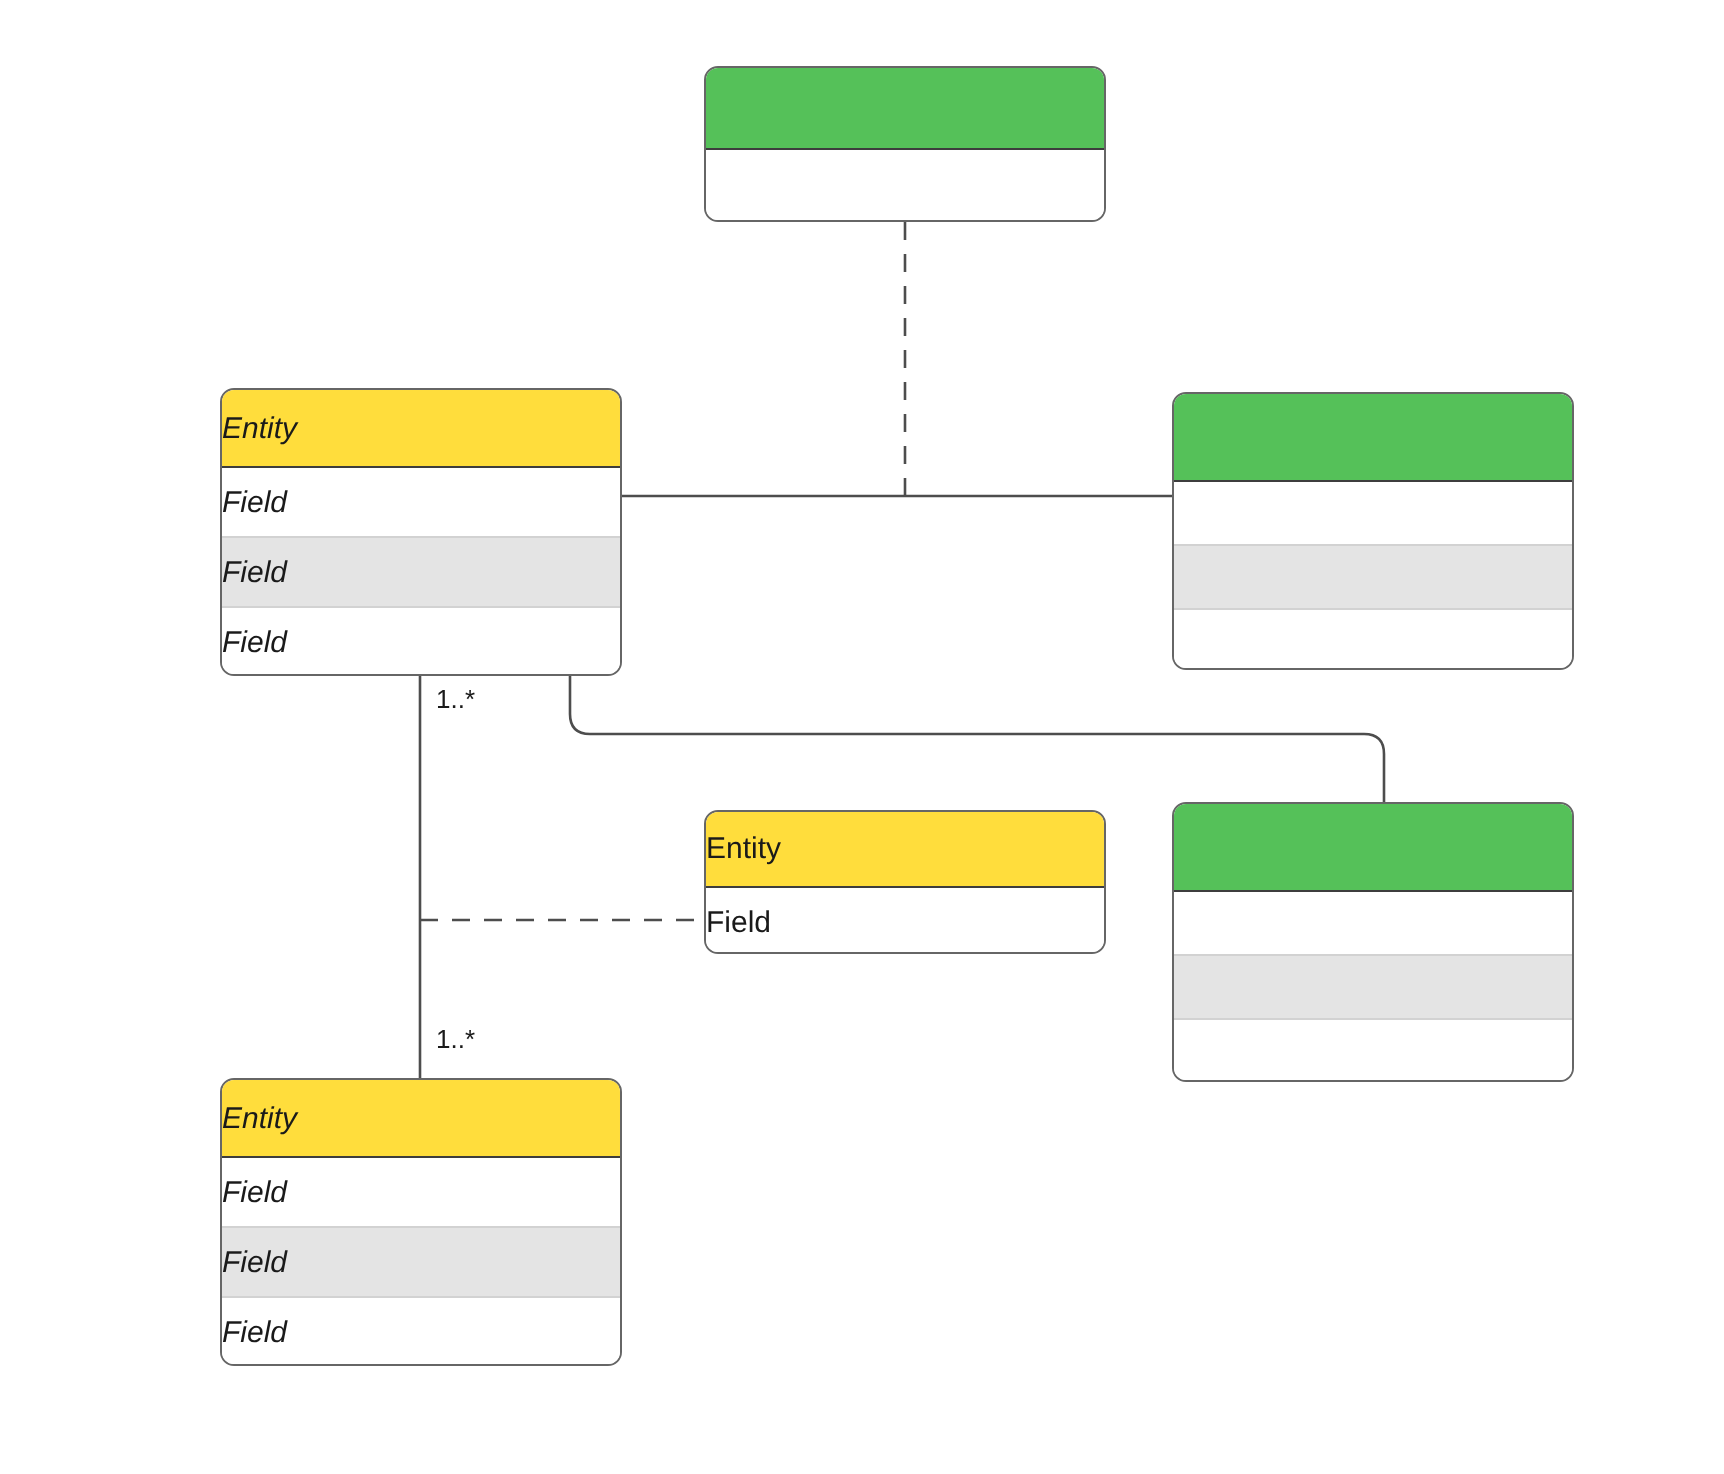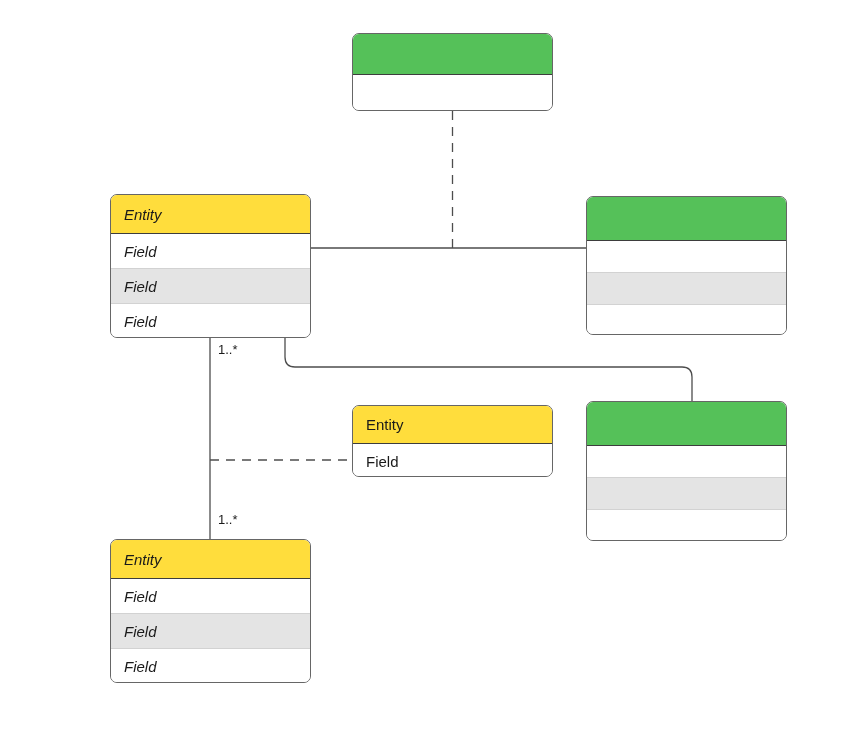--- a/index.html
+++ b/index.html
@@ -31,21 +31,20 @@
     border: 1px solid #666666;
     border-radius: 7px;
     background: #ffffff;
     overflow: hidden;
   }
   .row {
     box-sizing: border-box;
     display: flex;
     align-items: center;
     width: 100%;
-    padding-left: 13px;
     font-size: 15px;
     color: #1a1a1a;
     white-space: nowrap;
   }
   .row.header {
     border-bottom: 1px solid #3d3d3d;
   }
   .row.sep {
     border-bottom: 1px solid #d2d2d2;
   }

